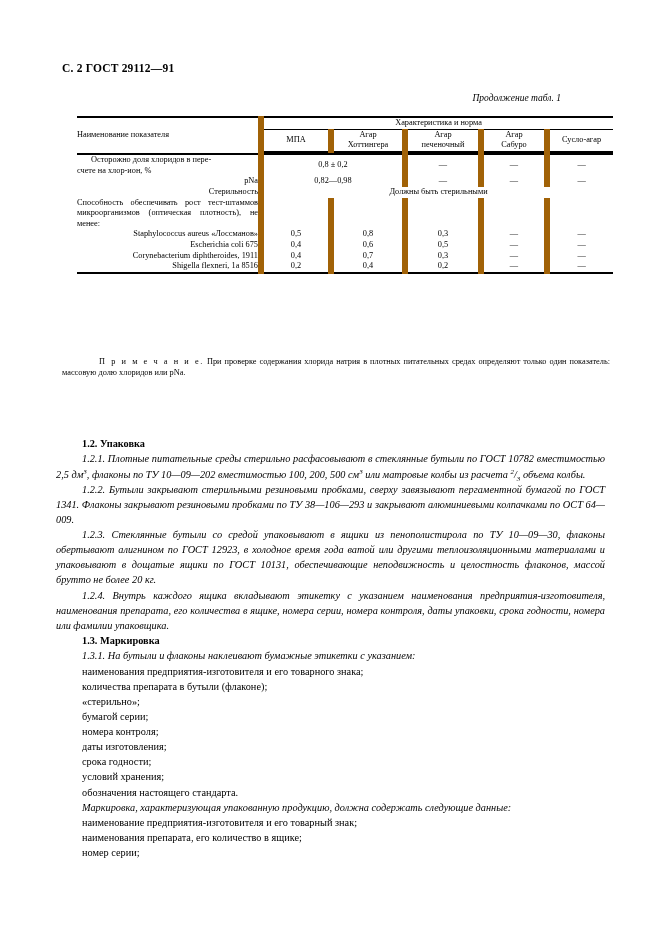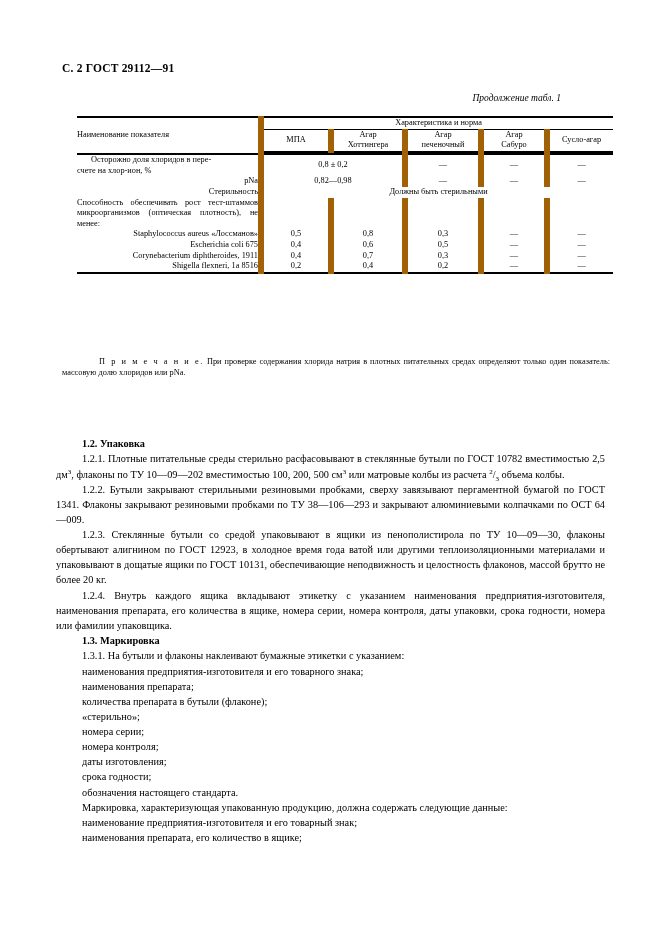--- a/index.html
+++ b/index.html
@@ -139,20 +139,21 @@
     top: 396px;
     width: 549px;
     font-size: 10.3px;
     line-height: 1.47;
     margin-top: 40px;
   }
   .body p {
     margin: 0;
     text-align: justify;
     text-indent: 26px;
+    font-style: italic;
   }
   .body h3 {
     margin: 0;
     font-size: 10.3px;
     font-weight: bold;
     text-indent: 26px;
     line-height: 1.5;
   }
   .body ul {
     margin: 0;
@@ -292,32 +293,33 @@
     <p>1.2.2.  Бутыли закрывают стерильными резиновыми пробками, сверху завязывают пергаментной бумагой по ГОСТ 1341. Флаконы закрывают резиновыми пробками по ТУ 38—106—293 и закрывают алюминиевыми колпачками по ОСТ 64—009.</p>
     <p>1.2.3.  Стеклянные бутыли со средой упаковывают в ящики из пенополистирола по ТУ 10—09—30, флаконы обертывают алигнином по ГОСТ 12923, в холодное время года ватой или другими теплоизоляционными материалами и упаковывают в дощатые ящики по ГОСТ 10131, обеспечивающие неподвижность и целостность флаконов, массой брутто не более 20 кг.</p>
     <p>1.2.4.  Внутрь каждого ящика вкладывают этикетку с указанием наименования предприятия-изготовителя, наименования препарата, его количества в ящике, номера серии, номера контроля, даты упаковки, срока годности, номера или фамилии упаковщика.</p>
 
     <h3>1.3.  Маркировка</h3>
 
     <p>1.3.1.  На бутыли и флаконы наклеивают бумажные этикетки с указанием:</p>
 
     <ul>
       <li>наименования предприятия-изготовителя и его товарного знака;</li>
-      <li>наименования препарата;</li>
       <li>количества препарата в бутыли (флаконе);</li>
       <li>«стерильно»;</li>
-      <li>номера серии;</li>
+      <li>бумагой серии;</li>
       <li>номера контроля;</li>
       <li>даты изготовления;</li>
       <li>срока годности;</li>
+      <li>условий хранения;</li>
       <li>обозначения настоящего стандарта.</li>
     </ul>
 
     <p>Маркировка, характеризующая упакованную продукцию, должна содержать следующие данные:</p>
 
     <ul>
       <li>наименование предприятия-изготовителя и его товарный знак;</li>
       <li>наименования препарата, его количество в ящике;</li>
+      <li>номер серии;</li>
     </ul>
 
   </div>
 
 </div>
 
 </body></html>

